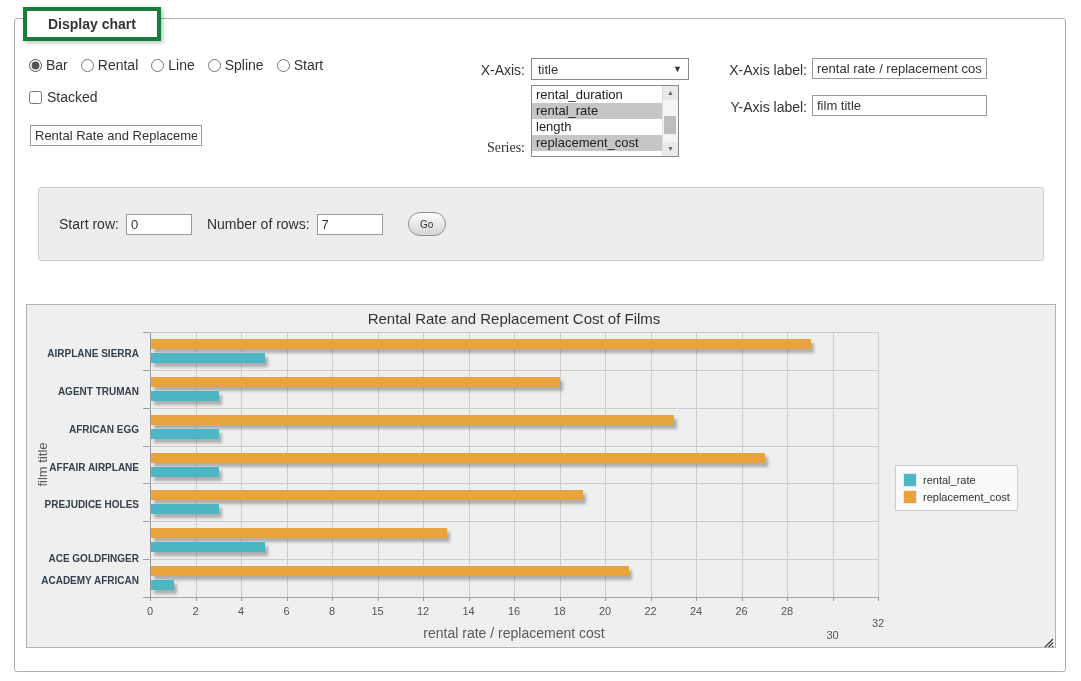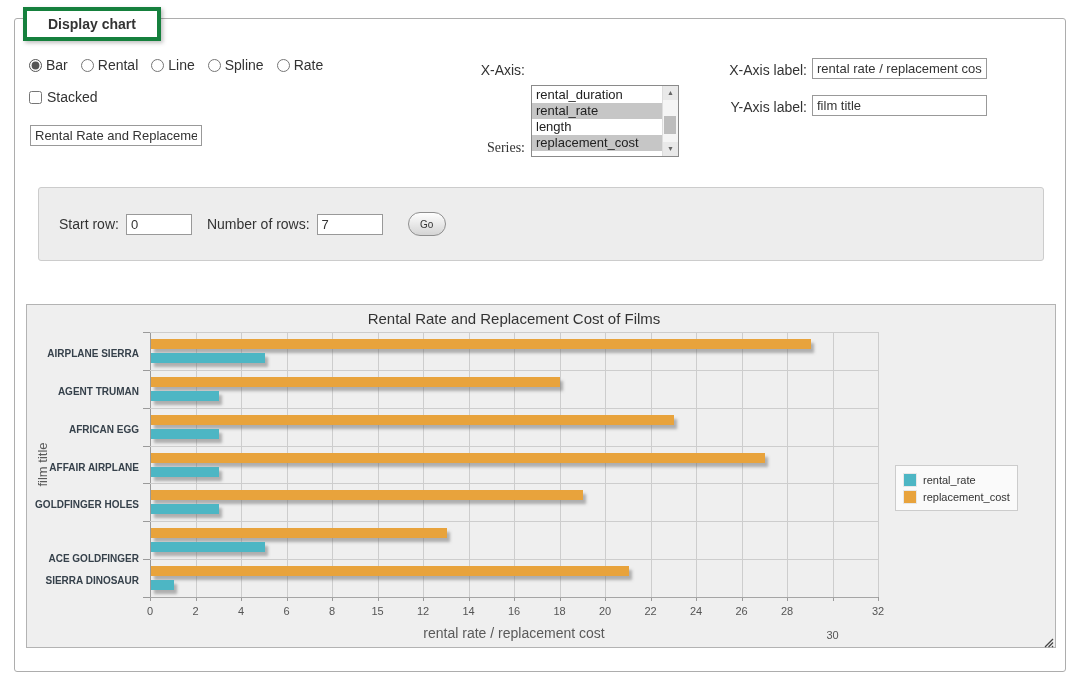--- a/index.html
+++ b/index.html
@@ -78,32 +78,36 @@
         <label class="radio-item">
           <input type="radio" name="ctype" style="">
           <span>Line</span>
         </label>
         <label class="radio-item">
           <input type="radio" name="ctype" style="">
           <span>Spline</span>
         </label>
         <label class="radio-item">
           <input type="radio" name="ctype" style="">
-          <span>Rate</span>
+          <span>Start</span>
         </label>
       </div>
 
     <label class="ctl" id="stacked-row">
       <input type="checkbox" id="stacked-cb" style="">
       <span>Stacked</span>
     </label>
 
     <input type="text" id="title-input" value="Rental Rate and Replacement Cost of Films" style="">
 
     <div class="ctl lbl-right" id="xaxis-select-label">X-Axis:</div>
+    <div id="xaxis-select">
+      <span>title</span>
+      <span class="arrow">▼</span>
+    </div>
 
     <div id="series-listbox">
       <div id="series-options">
           <div class="lb-option">rental_duration</div>
           <div class="lb-option selected">rental_rate</div>
           <div class="lb-option">length</div>
           <div class="lb-option selected">replacement_cost</div>
         </div>
       <div class="scrollbar">
         <div class="sb-btn">▲</div>
@@ -174,21 +178,21 @@
           <div class="xtickmark" style="left: 714.5px; top: 292px;"></div>
           <div class="xticklabel" style="left: 699.5px; top: 300px;">26</div>
           <div class="vgrid" style="left: 760px; top: 27px; height: 265px;"></div>
           <div class="xtickmark" style="left: 760px; top: 292px;"></div>
           <div class="xticklabel" style="left: 745px; top: 300px;">28</div>
           <div class="vgrid" style="left: 805.5px; top: 27px; height: 265px;"></div>
           <div class="xtickmark" style="left: 805.5px; top: 292px;"></div>
           <div class="xticklabel" style="left: 790.5px; top: 300px; margin-top: 24px;">30</div>
           <div class="vgrid" style="left: 851px; top: 27px; height: 265px;"></div>
           <div class="xtickmark" style="left: 851px; top: 292px;"></div>
-          <div class="xticklabel" style="left: 836px; top: 300px;">32</div>
+          <div class="xticklabel" style="left: 836px; top: 312px;">32</div>
           <div class="hgrid" style="top: 27px; left: 123px; width: 728px;"></div>
           <div class="ytickmark" style="top: 27px; left: 116px;"></div>
           <div class="hgrid" style="top: 64.8571px; left: 123px; width: 728px;"></div>
           <div class="ytickmark" style="top: 64.8571px; left: 116px;"></div>
           <div class="hgrid" style="top: 102.714px; left: 123px; width: 728px;"></div>
           <div class="ytickmark" style="top: 102.714px; left: 116px;"></div>
           <div class="hgrid" style="top: 140.571px; left: 123px; width: 728px;"></div>
           <div class="ytickmark" style="top: 140.571px; left: 116px;"></div>
           <div class="hgrid" style="top: 178.429px; left: 123px; width: 728px;"></div>
           <div class="ytickmark" style="top: 178.429px; left: 116px;"></div>
@@ -203,27 +207,27 @@
           <div class="bar" style="left: 124px; top: 48px; width: 113.522px; background: rgb(77, 182, 196);"></div>
           <div class="cat-label" style="top: 81.7857px; width: 112px;">AGENT TRUMAN</div>
           <div class="bar" style="left: 124px; top: 71.8571px; width: 409.272px; background: rgb(232, 163, 60);"></div>
           <div class="bar" style="left: 124px; top: 85.8571px; width: 68.0225px; background: rgb(77, 182, 196);"></div>
           <div class="cat-label" style="top: 119.643px; width: 112px;">AFRICAN EGG</div>
           <div class="bar" style="left: 124px; top: 109.714px; width: 523.022px; background: rgb(232, 163, 60);"></div>
           <div class="bar" style="left: 124px; top: 123.714px; width: 68.0225px; background: rgb(77, 182, 196);"></div>
           <div class="cat-label" style="top: 157.5px; width: 112px;">AFFAIR AIRPLANE</div>
           <div class="bar" style="left: 124px; top: 147.571px; width: 614.022px; background: rgb(232, 163, 60);"></div>
           <div class="bar" style="left: 124px; top: 161.571px; width: 68.0225px; background: rgb(77, 182, 196);"></div>
-          <div class="cat-label" style="top: 195.357px; width: 112px;">GOLDFINGER HOLES</div>
+          <div class="cat-label" style="top: 195.357px; width: 112px;">PREJUDICE HOLES</div>
           <div class="bar" style="left: 124px; top: 185.429px; width: 432.022px; background: rgb(232, 163, 60);"></div>
           <div class="bar" style="left: 124px; top: 199.429px; width: 68.0225px; background: rgb(77, 182, 196);"></div>
           <div class="cat-label" style="top: 249px; width: 112px;">ACE GOLDFINGER</div>
           <div class="bar" style="left: 124px; top: 223.286px; width: 295.522px; background: rgb(232, 163, 60);"></div>
           <div class="bar" style="left: 124px; top: 237.286px; width: 113.522px; background: rgb(77, 182, 196);"></div>
-          <div class="cat-label" style="top: 271.071px; width: 112px;">SIERRA DINOSAUR</div>
+          <div class="cat-label" style="top: 271.071px; width: 112px;">ACADEMY AFRICAN</div>
           <div class="bar" style="left: 124px; top: 261.143px; width: 477.522px; background: rgb(232, 163, 60);"></div>
           <div class="bar" style="left: 124px; top: 275.143px; width: 22.5225px; background: rgb(77, 182, 196);"></div>
           <div class="legend" style="left: 868px; top: 160px;">
             <div class="legend-row">
               <span class="swatch" style="background: rgb(77, 182, 196);"></span>
               <span>rental_rate</span>
             </div>
             <div class="legend-row">
               <span class="swatch" style="background: rgb(232, 163, 60);"></span>
               <span>replacement_cost</span>

